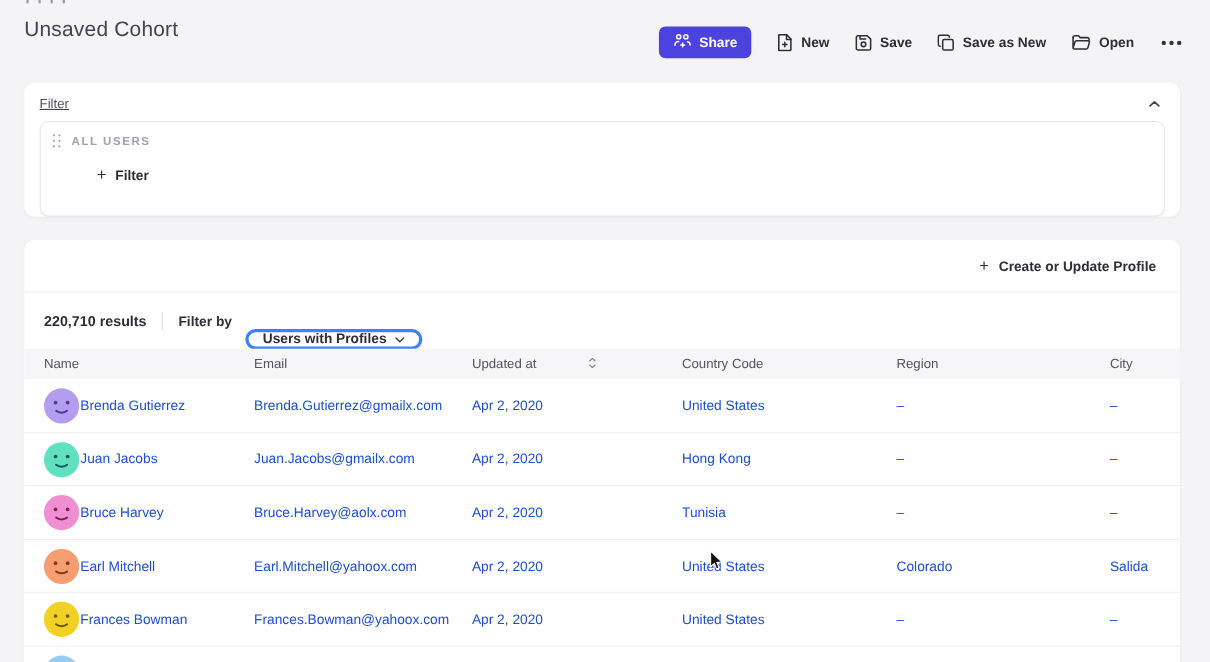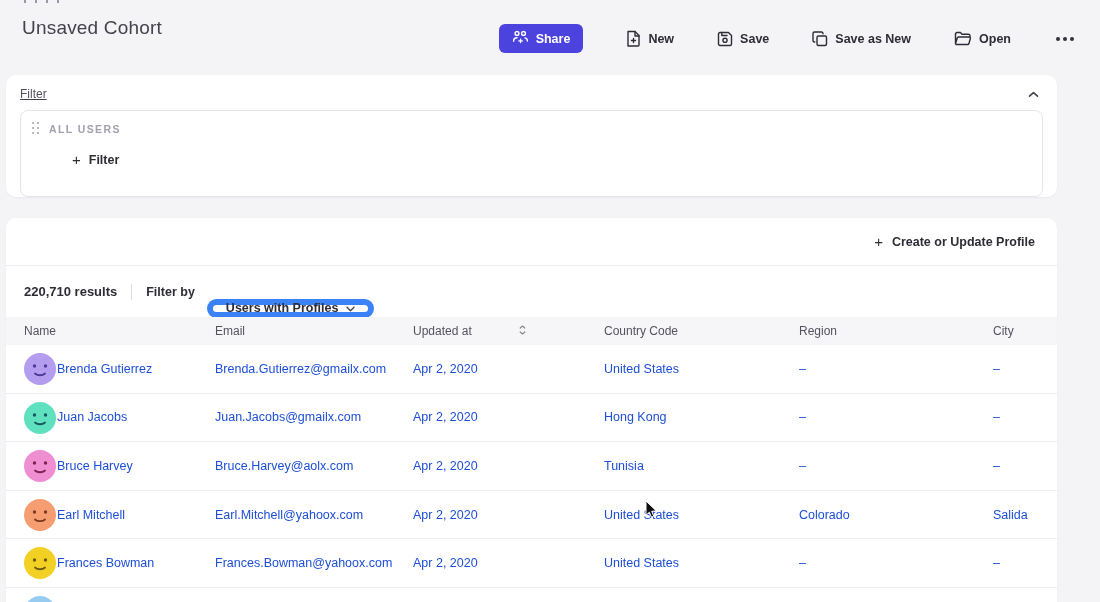--- a/index.html
+++ b/index.html
@@ -13,38 +13,38 @@
   }
   
   .breadcrumb-remnant { position:absolute; top:0; left:24px; display:flex; gap:9px; }
   .breadcrumb-remnant i { width:2px; height:3px; background:#9B98A6; display:block; }
   .page-title {
     position:absolute; top:17px; left:22px;
     font-size:19px; font-weight:400; color:#45424D; letter-spacing:.2px;
   }
   .header-actions {
     position:absolute; top:24px; right:24px;
-    display:flex; align-items:center; gap:43px;
+    display:flex; align-items:center; gap:23px;
   }
   .action-item {
     display:flex; align-items:center; gap:7px;
     font-size:12.5px; font-weight:700; color:#2E2C35; cursor:pointer; white-space:nowrap;
   }
   .action-item svg { display:block; }
   .share-btn {
     display:flex; align-items:center; gap:7px;
     background:#4C42DD; color:#fff; font-size:12.5px; font-weight:700;
     border:none; border-radius:6px; height:29px; padding:0 13px; cursor:pointer;
   }
   .ellipsis { display:flex; gap:3px; align-items:center; cursor:pointer; padding:4px 2px; }
   .ellipsis i { width:4px; height:4px; border-radius:50%; background:#33313A; display:block; }
 
   
   .card {
-    position:absolute; left:6px; width:1051px; background:#FFFFFF;
+    position:absolute; left:22px; width:1051px; background:#FFFFFF;
     border-radius:10px; box-shadow:0 1px 2px rgba(40,35,60,.05);text-decoration:underline;
   }
   
   .filter-card { top:75px; height:122px; }
   .filter-card-header {
     display:flex; justify-content:space-between; align-items:center;
     padding:12px 16px 0 14px; font-size:12px; color:#55525E;
   }
   .filter-collapse { cursor:pointer; display:flex; padding:2px; }
   .filter-inner {
@@ -72,21 +72,21 @@
 
   .toolbar-row {
     position:absolute; top:48px; left:0; right:0; height:51px;
     display:flex; align-items:center; padding:0 18px;
   }
   .results-count { font-size:13px; font-weight:700; color:#2E2C35; }
   .v-divider { width:1px; height:16px; background:#DDDAE3; margin:0 14px; }
   .filter-by-label { font-size:12.5px; font-weight:700; color:#2E2C35; margin-right:12px; }
   .pill-dropdown {
     display:flex; align-items:center; gap:8px; height:19px; padding:0 13px;
-    border:6px solid #3b82f6; border-radius:15px; background:#fff;
+    border:3px solid #3b82f6; border-radius:15px; background:#fff;
     font-size:12.5px; font-weight:700; color:#2E2C35; cursor:pointer;margin-top:33px;
   }
   .toolbar-right { margin-left:auto; display:flex; align-items:center; gap:10px; }
   .edit-columns-btn {
     display:flex; align-items:center; gap:8px; height:29px; padding:0 13px;
     border:1px solid #DBD8E2; border-radius:6px; background:#fff;
     font-size:12.5px; font-weight:700; color:#2E2C35; cursor:pointer;
   }
   .search-box {
     display:flex; align-items:center; gap:8px; height:29px; width:138px;

